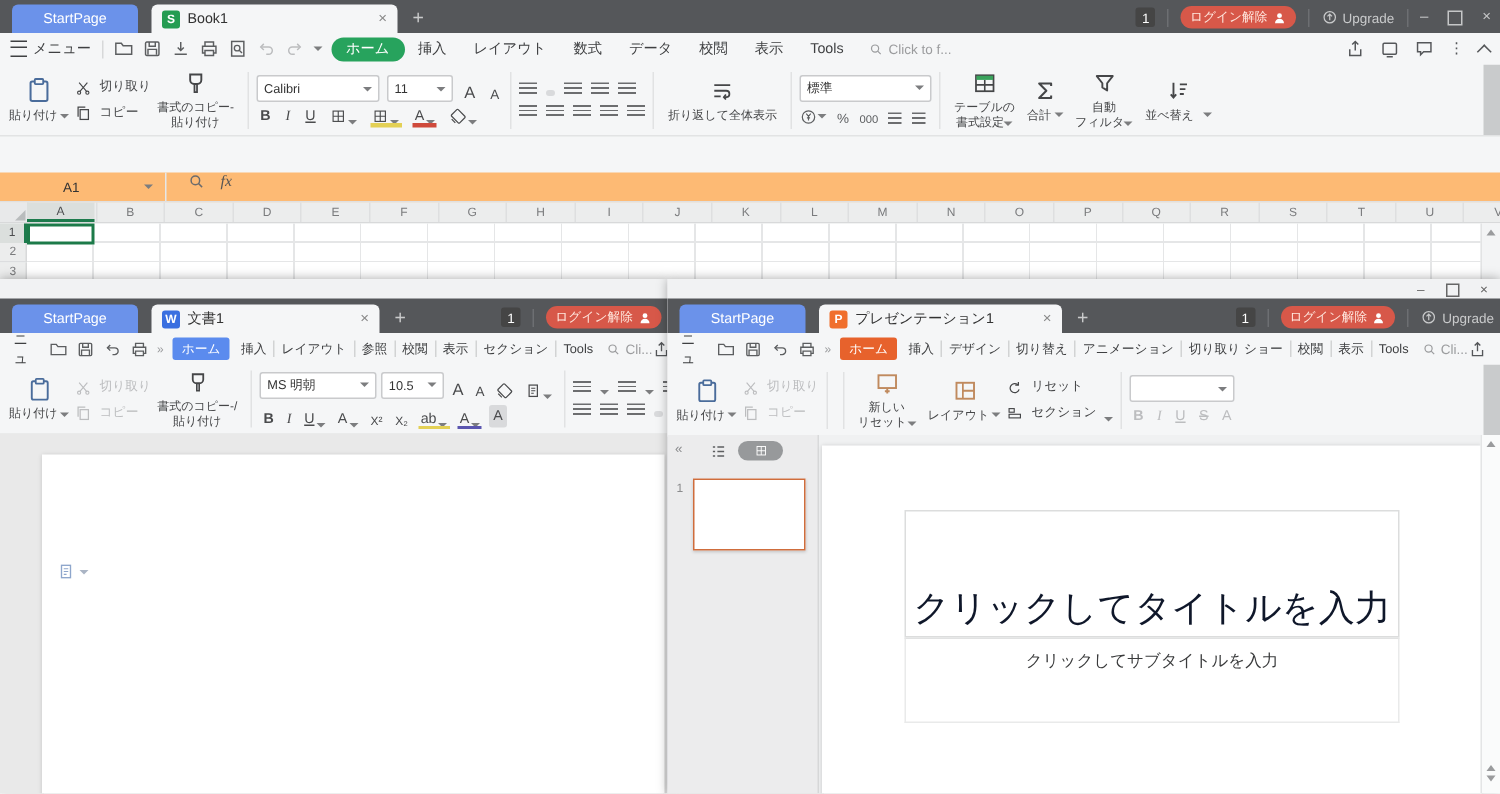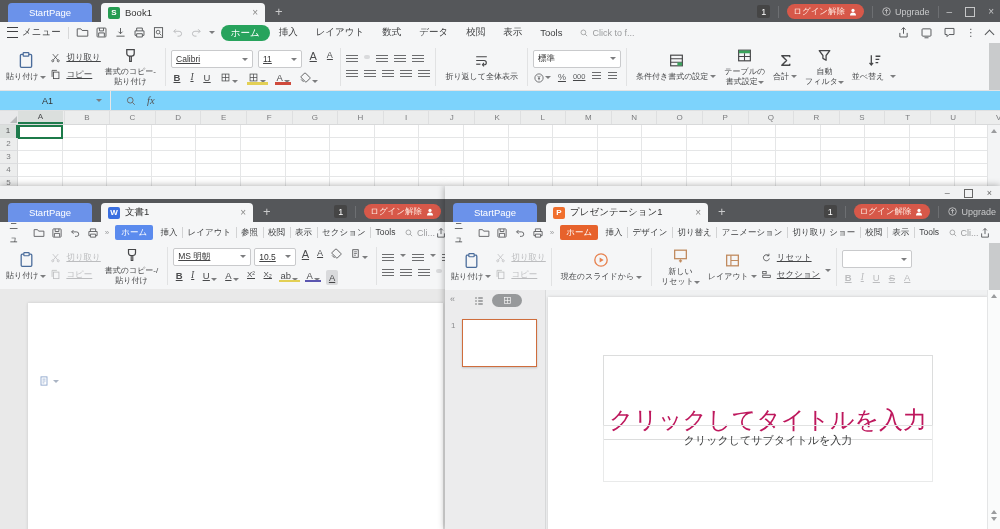--- a/index.html
+++ b/index.html
@@ -62,40 +62,40 @@
 
   
   .ribbon{height:47px;background:#f5f6f7;border-bottom:1px solid #e2e3e4;display:flex;align-items:center;padding:0 2px;position:relative;overflow:hidden;}
   .rstrip{position:absolute;right:0;top:0;width:11px;height:100%;background:#c9cbcc;}
   .vdiv{width:1px;height:38px;background:#e1e2e3;margin:0 5px;flex:none;}
   .bigbtn{display:flex;flex-direction:column;align-items:center;justify-content:center;font-size:8px;
           color:#454648;gap:2px;padding:0 4px;flex:none;text-align:center;line-height:1.15;}
   .bigbtn .ic{margin-bottom:1px;}
   .bigbtn.dis{color:#bcbdbf;}
   .stack{display:flex;flex-direction:column;justify-content:center;gap:5px;flex:none;}
-  .srow{display:flex;align-items:flex-start;gap:5px;font-size:8.5px;color:#454648;text-decoration:underline;}
+  .srow{display:flex;align-items:flex-end;gap:5px;font-size:8.5px;color:#454648;}
   .srow.dis{color:#bcbdbf;}
   .ca{width:0;height:0;border-left:3px solid transparent;border-right:3px solid transparent;border-top:3.5px solid #7c7d7f;display:inline-block;flex:none;}
   .selbox{height:16px;border:1px solid #c9cacc;background:#fff;border-radius:2px;display:flex;align-items:center;
           justify-content:space-between;padding:0 4px;font-size:8.5px;color:#333;}
   .fbtn{font-size:9.5px;padding:0 2.5px;display:flex;align-items:flex-end;gap:1px;color:#4a4b4d;position:relative;}
   .fbtn.b{font-weight:bold;}
   .fbtn.i{font-style:italic;font-family:"Liberation Serif",serif;}
   .fbtn.u{text-decoration:underline;}
   .fbtn.s{text-decoration:line-through;}
   .fbtn.dis{color:#bcbdbf;}
   .cbar{position:relative;}
   .cbar::after{content:"";position:absolute;left:1px;right:1px;bottom:-1.5px;height:2.5px;background:var(--c,#e3d055);}
   .bars{width:12px;height:9px;background:repeating-linear-gradient(#6c6d6f 0 1.2px,transparent 1.2px 3.1px);flex:none;}
   .hl{background:#d9dadc;border-radius:2px;padding:2px 3px;}
   .numico{font-size:7.5px;color:#5c5e60;letter-spacing:0;}
   .grp-label2{text-align:center;line-height:1.2;}
 
   
-  .fbar{height:19px;background:#7dd3fc;border-bottom:1px solid #dfe0e1;display:flex;align-items:center;}
+  .fbar{height:19px;background:#fdba74;border-bottom:1px solid #dfe0e1;display:flex;align-items:flex-start;margin-top:24px;}
   .namebox{width:110px;height:100%;border-right:1px solid #e6e7e8;display:flex;align-items:center;font-size:9px;color:#333;position:relative;flex:none;}
   .namebox .nb-val{margin-left:42px;}
   .namebox .ca{position:absolute;right:8px;}
   .fbar-icons{display:flex;align-items:center;gap:10px;margin-left:14px;color:#6a6b6d;}
   .fxlbl{font-family:"Liberation Serif",serif;font-style:italic;font-size:10.5px;color:#555;}
   .cols{display:flex;height:13px;background:#eceded;border-bottom:1px solid #d8d9da;font-size:8px;color:#7a7b7d;position:relative;}
   .corner{width:18px;flex:none;background:#e8e9ea;border-right:1px solid #d8d9da;position:relative;}
   .corner::after{content:"";position:absolute;right:1px;bottom:1px;border-left:7px solid transparent;border-bottom:7px solid #b9bcbd;}
   .colh{width:44.6px;flex:none;text-align:center;line-height:13px;border-right:1px solid #dedfe0;}
   .colA-hl{position:absolute;left:18px;top:0;width:44.6px;height:13px;background:#dbdfdd;border-bottom:2px solid #1e7b4d;
@@ -123,21 +123,21 @@
   .ppcontent{position:absolute;left:0;right:0;top:104px;bottom:0;display:flex;overflow:hidden;}
   .panel{width:100px;flex:none;background:#ececed;border-right:1px solid #d9dadb;position:relative;}
   .panel .back{position:absolute;left:5px;top:4px;color:#8b8c8e;font-size:9px;}
   .panel-toggles{position:absolute;left:28px;top:4px;display:flex;align-items:center;gap:7px;}
   .pill-toggle{width:30px;height:13px;border-radius:7px;background:#97999b;display:flex;align-items:center;justify-content:center;color:#fff;}
   .thumb{position:absolute;left:17px;top:29px;width:73px;height:46px;background:#fff;border:1px solid #cf6d3c;box-shadow:0 1px 2px rgba(0,0,0,.18);}
   .thumbnum{position:absolute;left:6px;top:31px;font-size:8px;color:#8b8c8e;}
   .slidearea{flex:1;background:#f0f1f2;position:relative;}
   .slide{position:absolute;left:2px;top:7px;right:12px;bottom:-6px;background:#fff;box-shadow:0 0 3px rgba(0,0,0,.18);}
   .ph-title{position:absolute;left:55px;top:43px;width:330px;height:85px;border:1px solid #dcdddd;box-sizing:border-box;
-            display:flex;align-items:flex-end;justify-content:center;font-size:24px;color:#be185d;white-space:nowrap;padding-bottom:3px;margin-top:15px;}
+            display:flex;align-items:flex-end;justify-content:center;font-size:24px;color:#0f172a;white-space:nowrap;padding-bottom:3px;}
   .ph-sub{position:absolute;left:55px;top:128px;width:330px;height:57px;border:1px solid #e9eaea;border-top-color:#e1e2e2;box-sizing:border-box;
           display:flex;justify-content:center;font-size:11px;color:#3a3b3c;padding-top:7px;white-space:nowrap;}
   .vscroll2{position:absolute;right:0;top:0;width:12px;bottom:0;background:#fafbfb;border-left:1px solid #e4e5e6;}
   .vscroll2 .botbtns{position:absolute;bottom:8px;left:0;right:0;}
 </style>
 </head>
 <body>
 
 <svg width="0" height="0" style="position:absolute">
   <defs>
@@ -497,29 +497,20 @@
             </svg>
             <span class="ca"></span>
           </span>
         <span class="numico" style="font-size:9px">%</span>
         <span class="numico">000</span>
         <span class="bars" style="width:9px"></span>
         <span class="bars" style="width:9px"></span>
       </div>
     </div>
     <div class="vdiv"></div>
-    <div class="bigbtn">
-      <svg class="ic" width="17" height="17">
-          <use href="#i-condfmt"></use>
-        </svg>
-      <span style="display:flex;align-items:center;gap:2px">
-          <span>条件付き書式の設定</span>
-          <span class="ca"></span>
-        </span>
-    </div>
     <div class="bigbtn">
       <svg class="ic" width="17" height="17">
           <use href="#i-tablefmt"></use>
         </svg>
       <span class="grp-label2"><span>テーブルの</span><br><span>書式設定</span><span class="ca"></span></span>
     </div>
     <div class="bigbtn">
       <svg class="ic" width="17" height="17">
           <use href="#i-sigma"></use>
         </svg>
@@ -901,29 +892,20 @@
           <span>切り取り</span>
         </span>
       <span class="srow dis">
           <svg class="ic" width="11" height="11">
             <use href="#i-copy"></use>
           </svg>
           <span>コピー</span>
         </span>
     </div>
     <div class="vdiv"></div>
-    <div class="bigbtn">
-      <svg class="ic" width="18" height="18" style="color:#e7824f">
-          <use href="#i-play"></use>
-        </svg>
-      <span style="display:flex;align-items:center;gap:2px">
-          <span>現在のスライドから</span>
-          <span class="ca"></span>
-        </span>
-    </div>
     <div class="vdiv"></div>
     <div class="bigbtn">
       <svg class="ic" width="17" height="17" style="color:#c08a5e">
           <use href="#i-newslide"></use>
         </svg>
       <span class="grp-label2"><span>新しい</span><br><span>リセット</span><span class="ca"></span></span>
     </div>
     <div class="bigbtn">
       <svg class="ic" width="17" height="17" style="color:#c08a5e">
           <use href="#i-layout"></use>

